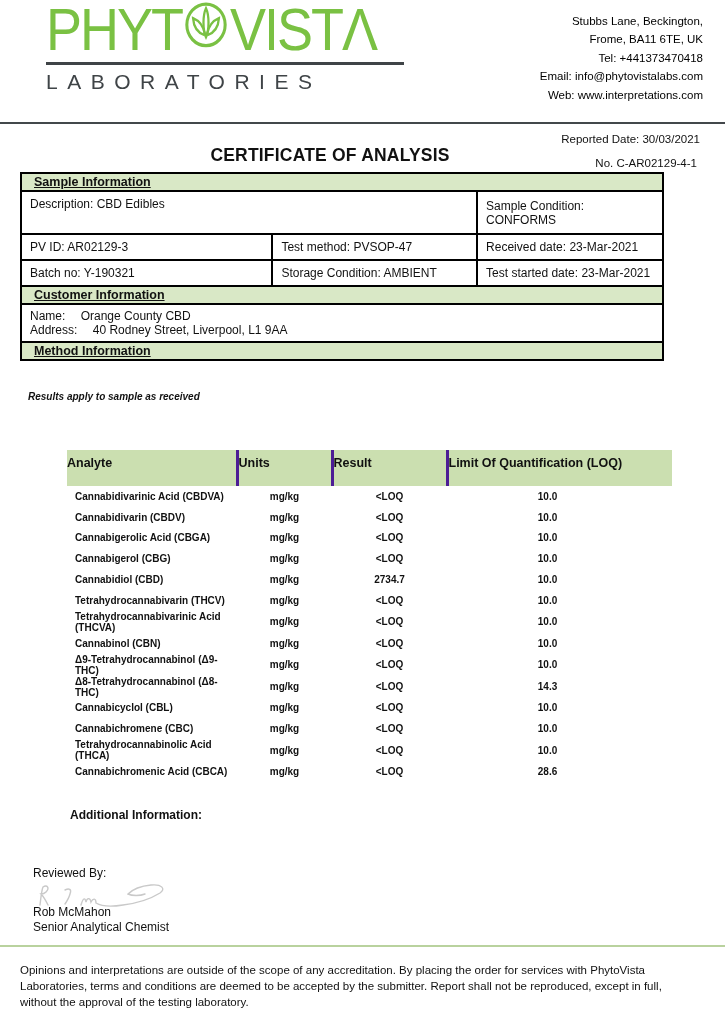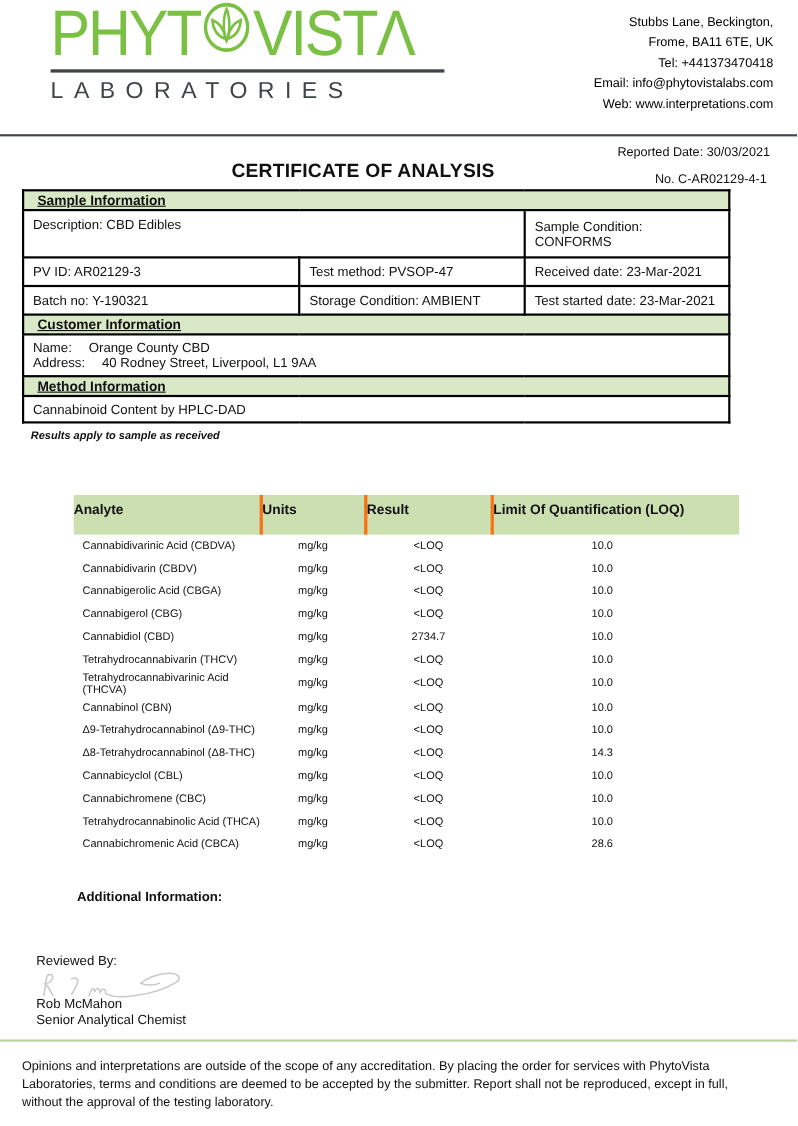--- a/index.html
+++ b/index.html
@@ -62,27 +62,27 @@
   .cell-method{height:24px;}
   
   .results-note{position:absolute;top:391px;left:28px;font-size:10px;font-weight:700;font-style:italic;}
   
   .results-table{position:absolute;top:450px;left:67px;width:605px;border-collapse:collapse;}
   .results-table th{
     background:var(--thead-bg);
     font-size:12.5px;font-weight:700;
     vertical-align:top;padding:6px 0 16px 0;text-align:left;
   }
-  .results-table th + th{border-left:3px solid #f97316;}
+  .results-table th + th{border-left:3px solid #4c1d95;}
   .results-table col.c-analyte{width:170px;}
   .results-table col.c-units{width:95px;}
   .results-table col.c-result{width:115px;}
   .results-table col.c-loq{width:225px;}
   .results-table td{
-    font-size:10px;font-weight:400;
+    font-size:10px;font-weight:700;
     height:20.8px;text-align:center;vertical-align:middle;padding:0;
   }
   .results-table td.cell-analyte{text-align:left;padding-left:8px;}
   .results-table td.cell-loq{padding-right:24px;}
   
   .additional-info{position:absolute;top:808px;left:70px;font-size:12px;font-weight:700;}
   .reviewed-by{position:absolute;top:866px;left:33px;font-size:12px;}
   .signature{position:absolute;top:880px;left:33px;}
   .signer-name{position:absolute;top:905px;left:33px;font-size:12px;}
   .signer-title{position:absolute;top:920px;left:33px;font-size:12px;}
@@ -160,23 +160,20 @@
         </div>
         <div class="line2">
           <span class="lbl">Address:</span>
           <span class="val">40 Rodney Street, Liverpool, L1 9AA</span>
         </div>
       </td>
     </tr>
     <tr>
       <td class="section" colspan="3">Method Information</td>
     </tr>
-    <tr>
-      <td class="cell-method" colspan="3">Cannabinoid Content by HPLC-DAD</td>
-    </tr>
   </tbody>
     </table>
 
   <div class="results-note">Results apply to sample as received</div>
 
   <table class="results-table">
     <colgroup>
       <col class="c-analyte">
         <col class="c-units">
         <col class="c-result">

